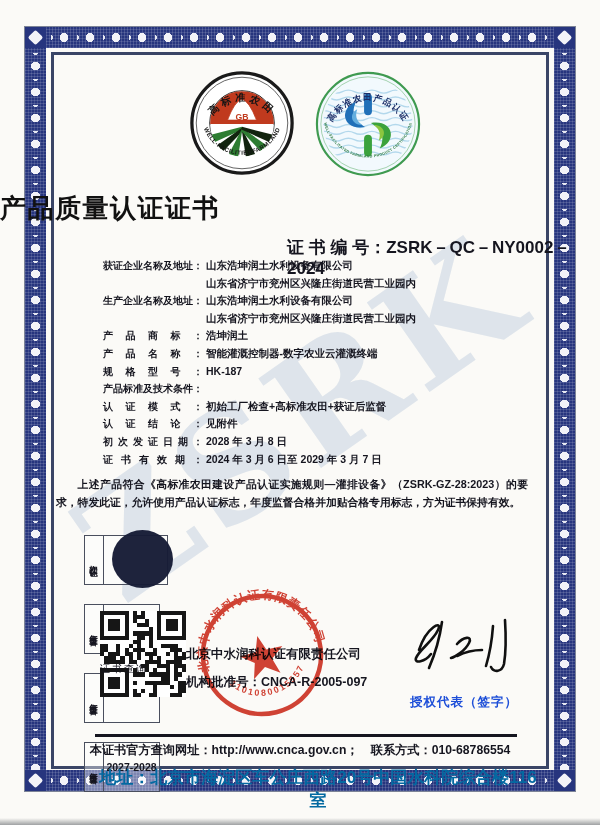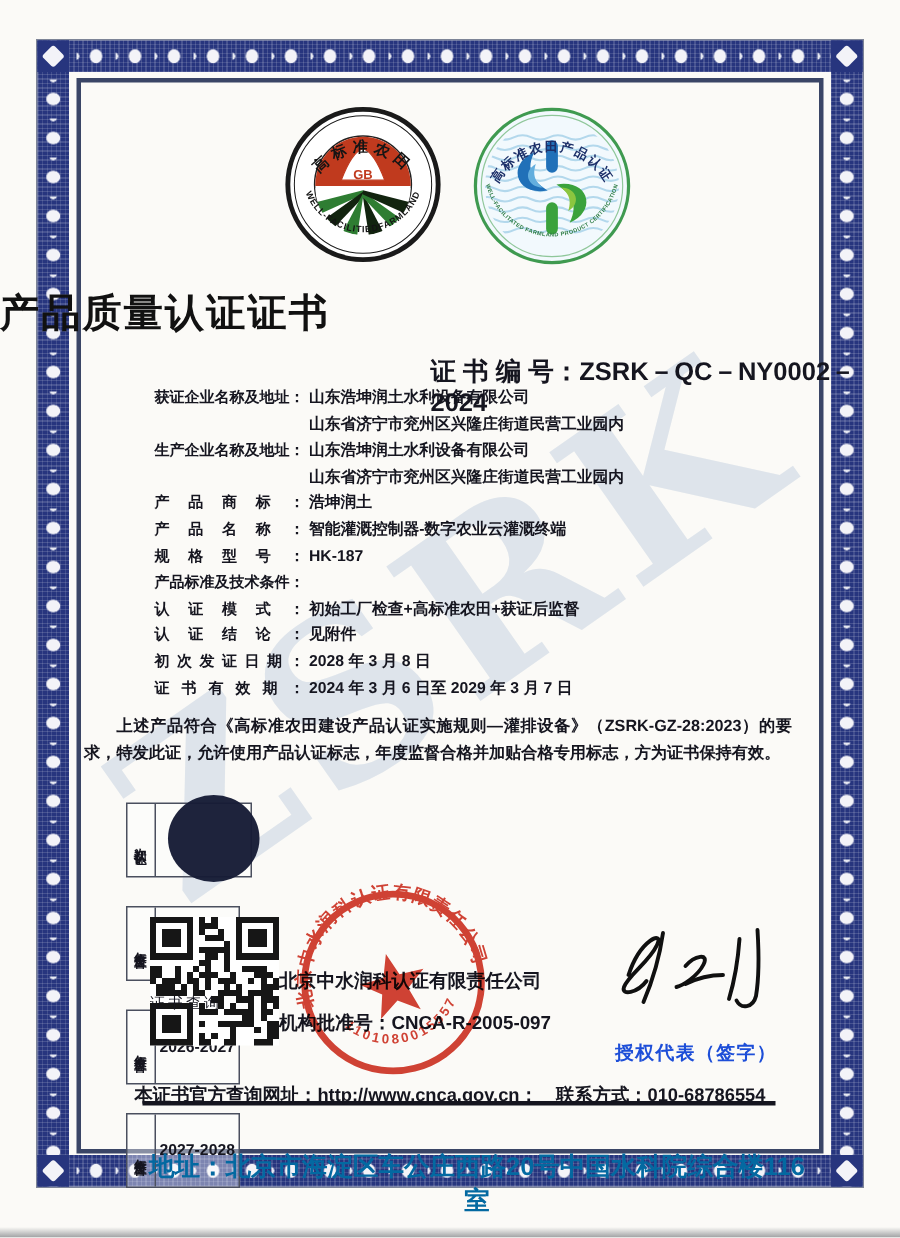--- a/index.html
+++ b/index.html
@@ -73,21 +73,21 @@
     font-size:10px;font-weight:normal;letter-spacing:2px;color:#15151f;}
   .company{position:absolute;left:186px;top:646px;font-size:12.5px;font-weight:bold;color:#15151f;}
   .approval{position:absolute;left:186px;top:674px;font-size:12.5px;font-weight:bold;color:#15151f;}
   .seal{position:absolute;left:195px;top:588px;width:134px;height:134px;
     opacity:.9;mix-blend-mode:multiply;}
   .signature{position:absolute;left:405px;top:610px;width:125px;height:72px;}
   .rep-label{position:absolute;left:410px;top:694px;font-size:12.5px;font-weight:bold;
     letter-spacing:1px;color:#1d4ed8;}
   
   .divider{position:absolute;left:95px;top:734px;width:422px;height:2.5px;background:#15151f;}
-  .footer1{position:absolute;left:55px;right:55px;top:722px;text-align:center;
+  .footer1{position:absolute;left:55px;right:55px;top:742px;text-align:center;
     font-size:12.2px;font-weight:bold;color:#15151f;}
   .footer2{position:absolute;left:55px;right:55px;top:766px;text-align:center;
     font-size:17px;font-weight:bold;color:#0369a1;margin-left:36px;}
 </style>
 </head>
 <body>
 
 <div class="stage">
 
   <div class="band-frame"></div>
@@ -309,21 +309,20 @@
       <div class="sbox first">
         <div class="scol">初次认证</div>
         <div class="scell"></div>
       </div>
       <div class="sbox annual">
         <div class="scol">年度监督</div>
         <div class="scell">2025-2026</div>
       </div>
       <div class="sbox annual">
         <div class="scol">年度监督</div>
-        <div class="scell">2026-2027</div>
       </div>
       <div class="sbox annual">
         <div class="scol">年度监督</div>
         <div class="scell">2027-2028</div>
       </div>
     </div>
   <div class="init-stamp"></div>
 
   <svg class="qr" viewBox="0 0 21 21" shape-rendering="crispEdges">
       <rect x="0" y="0" width="21" height="21" fill="#ffffff"></rect>

